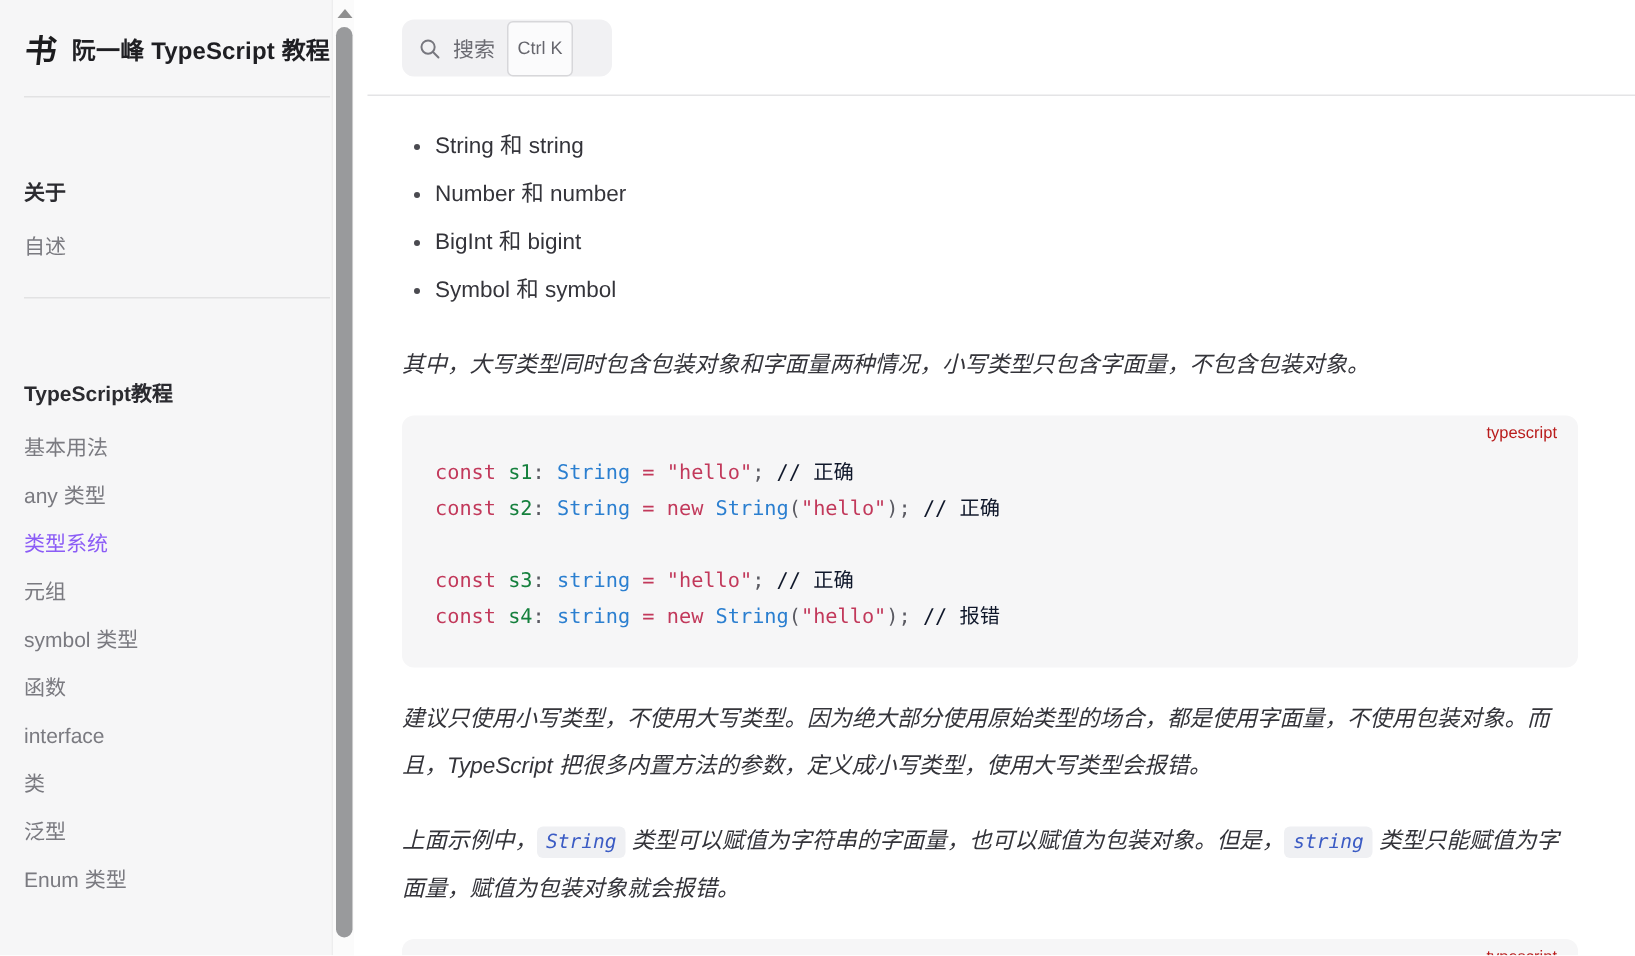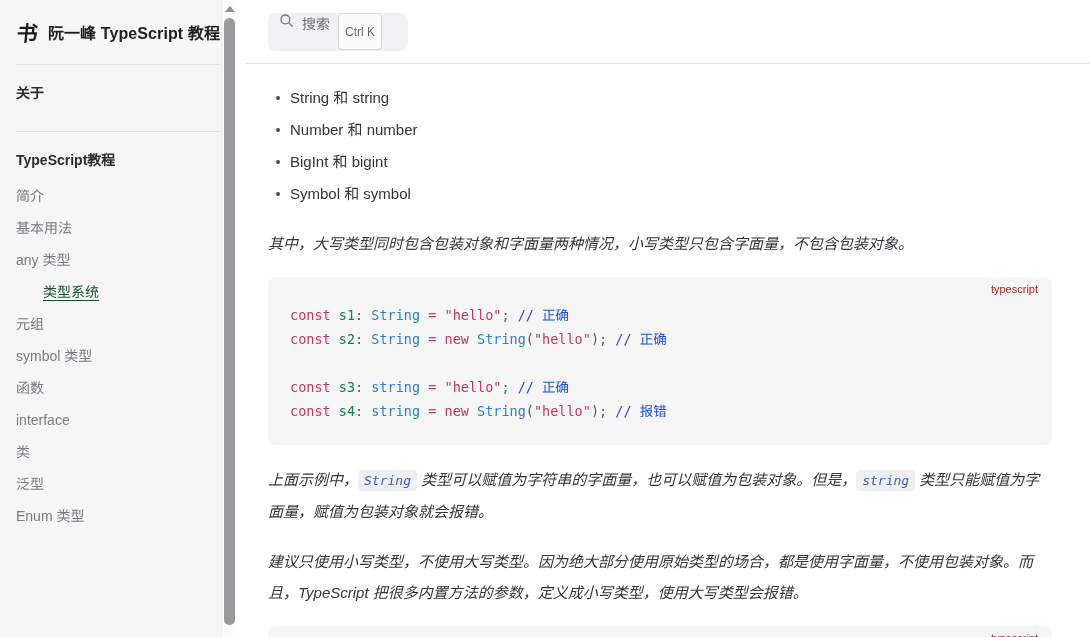--- a/index.html
+++ b/index.html
@@ -42,36 +42,34 @@
     letter-spacing: .1px; white-space: nowrap;
   }
 
   .sb-divider {
     height: 1px; background: #e2e2e3; margin: 0 0 0 0;
   }
 
   .sb-group { padding-top: 18px; }
   .sb-group-title {
     font-size: 14px; font-weight: 700; color: #2b2b30;
-    padding: 0 0 10px 0; line-height: 20px;
+    padding: 0 0 10px 0; line-height: 20px; margin-top: 35px;
   }
   .sb-link {
     display: block;
     font-size: 14px; color: #7a7a80;
     line-height: 20px;
     padding: 6px 0;
     text-decoration: none; cursor: pointer;
     white-space: nowrap;
   }
   .sb-link.active {
-    color: #14532d;
-    text-decoration: underline;
+    color: #8b5cf6;
     text-underline-offset: 3px;
     text-decoration-thickness: 1px;
-    margin-left: 27px;
   }
   .sb-spacer-divider {
     height: 1px; background: #e2e2e3; margin: 18px 0 0 0;
   }
 
   
   .sb-scroll {
     position: absolute; top: 0; right: 0;
     width: 15px; height: 637px;
     background: #fbfbfb;
@@ -99,21 +97,21 @@
     flex: 1 1 auto; height: 637px; position: relative;
     background: #ffffff; overflow: hidden;
   }
 
   .topbar {
     height: 64px; position: relative;
     display: flex; align-items: center;
     padding: 0 32px;
   }
   .search-box {
-    display: inline-flex; align-items: flex-start; gap: 8px;
+    display: inline-flex; align-items: center; gap: 8px;
     height: 38px; padding: 0 10px 0 11px;
     background: #f1f1f3; border-radius: 8px;
     cursor: pointer; min-width: 140px;
   }
   .search-icon { width: 15px; height: 15px; display:block; flex: 0 0 15px; }
   .search-label { font-size: 14px; color: #6b6b72; white-space: nowrap; }
   .kbd {
     display: inline-flex; align-items: center; justify-content: center;
     gap: 1px;
     height: 37px; padding: 0 6px;
@@ -180,45 +178,45 @@
     color: #37373d;
     white-space: pre;
   }
   .t-kw   { color: #c2395b; margin-top: 38px; }   
   .t-var  { color: #15803d; }   
   .t-type { color: #2b7fd0; }   
   .t-str  { color: #c2395b; }
   .t-cls  { color: #2b7fd0; }
   .t-punc { color: #5a5a62; }
   .t-op   { color: #c2395b; }
-  .t-com  { color: #1d4ed8; }
+  .t-com  { color: #0f172a; }
 </style>
 </head>
 <body>
 
 <div class="app">
 
   <aside class="sidebar">
     <div class="sidebar-inner">
 
       <div class="brand">
         <span class="brand-logo">书</span>
         <span class="brand-title">阮一峰 TypeScript 教程</span>
       </div>
 
       <div class="sb-divider"></div>
 
       <nav id="sb-nav">
           <div class="sb-group">
             <div class="sb-group-title">关于</div>
+            <a class="sb-link">自述</a>
           </div>
           <div class="sb-spacer-divider"></div>
           <div class="sb-group">
             <div class="sb-group-title">TypeScript教程</div>
-            <a class="sb-link">简介</a>
             <a class="sb-link">基本用法</a>
             <a class="sb-link">any 类型</a>
             <a class="sb-link active">类型系统</a>
             <a class="sb-link">元组</a>
             <a class="sb-link">symbol 类型</a>
             <a class="sb-link">函数</a>
             <a class="sb-link">interface</a>
             <a class="sb-link">类</a>
             <a class="sb-link">泛型</a>
             <a class="sb-link">Enum 类型</a>
@@ -262,23 +260,23 @@
 
       <div class="codeblock">
         <span class="code-lang">typescript</span>
         <pre class="code" id="code-1"><span class="t-kw">const</span><span> </span><span class="t-var">s1</span><span class="t-punc">: </span><span class="t-type">String</span><span> </span><span class="t-op">=</span><span> </span><span class="t-str">"hello"</span><span class="t-punc">;</span><span> </span><span class="t-com">// 正确</span>
 <span class="t-kw">const</span><span> </span><span class="t-var">s2</span><span class="t-punc">: </span><span class="t-type">String</span><span> </span><span class="t-op">=</span><span> </span><span class="t-kw">new</span><span> </span><span class="t-cls">String</span><span class="t-punc">(</span><span class="t-str">"hello"</span><span class="t-punc">);</span><span> </span><span class="t-com">// 正确</span>
 
 <span class="t-kw">const</span><span> </span><span class="t-var">s3</span><span class="t-punc">: </span><span class="t-type">string</span><span> </span><span class="t-op">=</span><span> </span><span class="t-str">"hello"</span><span class="t-punc">;</span><span> </span><span class="t-com">// 正确</span>
 <span class="t-kw">const</span><span> </span><span class="t-var">s4</span><span class="t-punc">: </span><span class="t-type">string</span><span> </span><span class="t-op">=</span><span> </span><span class="t-kw">new</span><span> </span><span class="t-cls">String</span><span class="t-punc">(</span><span class="t-str">"hello"</span><span class="t-punc">);</span><span> </span><span class="t-com">// 报错</span></pre>
       </div>
 
+      <p class="para tight">建议只使用小写类型，不使用大写类型。因为绝大部分使用原始类型的场合，都是使用字面量，不使用包装对象。而且，TypeScript 把很多内置方法的参数，定义成小写类型，使用大写类型会报错。</p>
+
       <p class="para tight" id="para-2">上面示例中，<code class="inline">String</code> 类型可以赋值为字符串的字面量，也可以赋值为包装对象。但是，<code class="inline">string</code> 类型只能赋值为字面量，赋值为包装对象就会报错。</p>
-
-      <p class="para tight">建议只使用小写类型，不使用大写类型。因为绝大部分使用原始类型的场合，都是使用字面量，不使用包装对象。而且，TypeScript 把很多内置方法的参数，定义成小写类型，使用大写类型会报错。</p>
 
       <div class="codeblock">
         <span class="code-lang">typescript</span>
 
       </div>
 
     </div>
   </main>
 
 </div>

